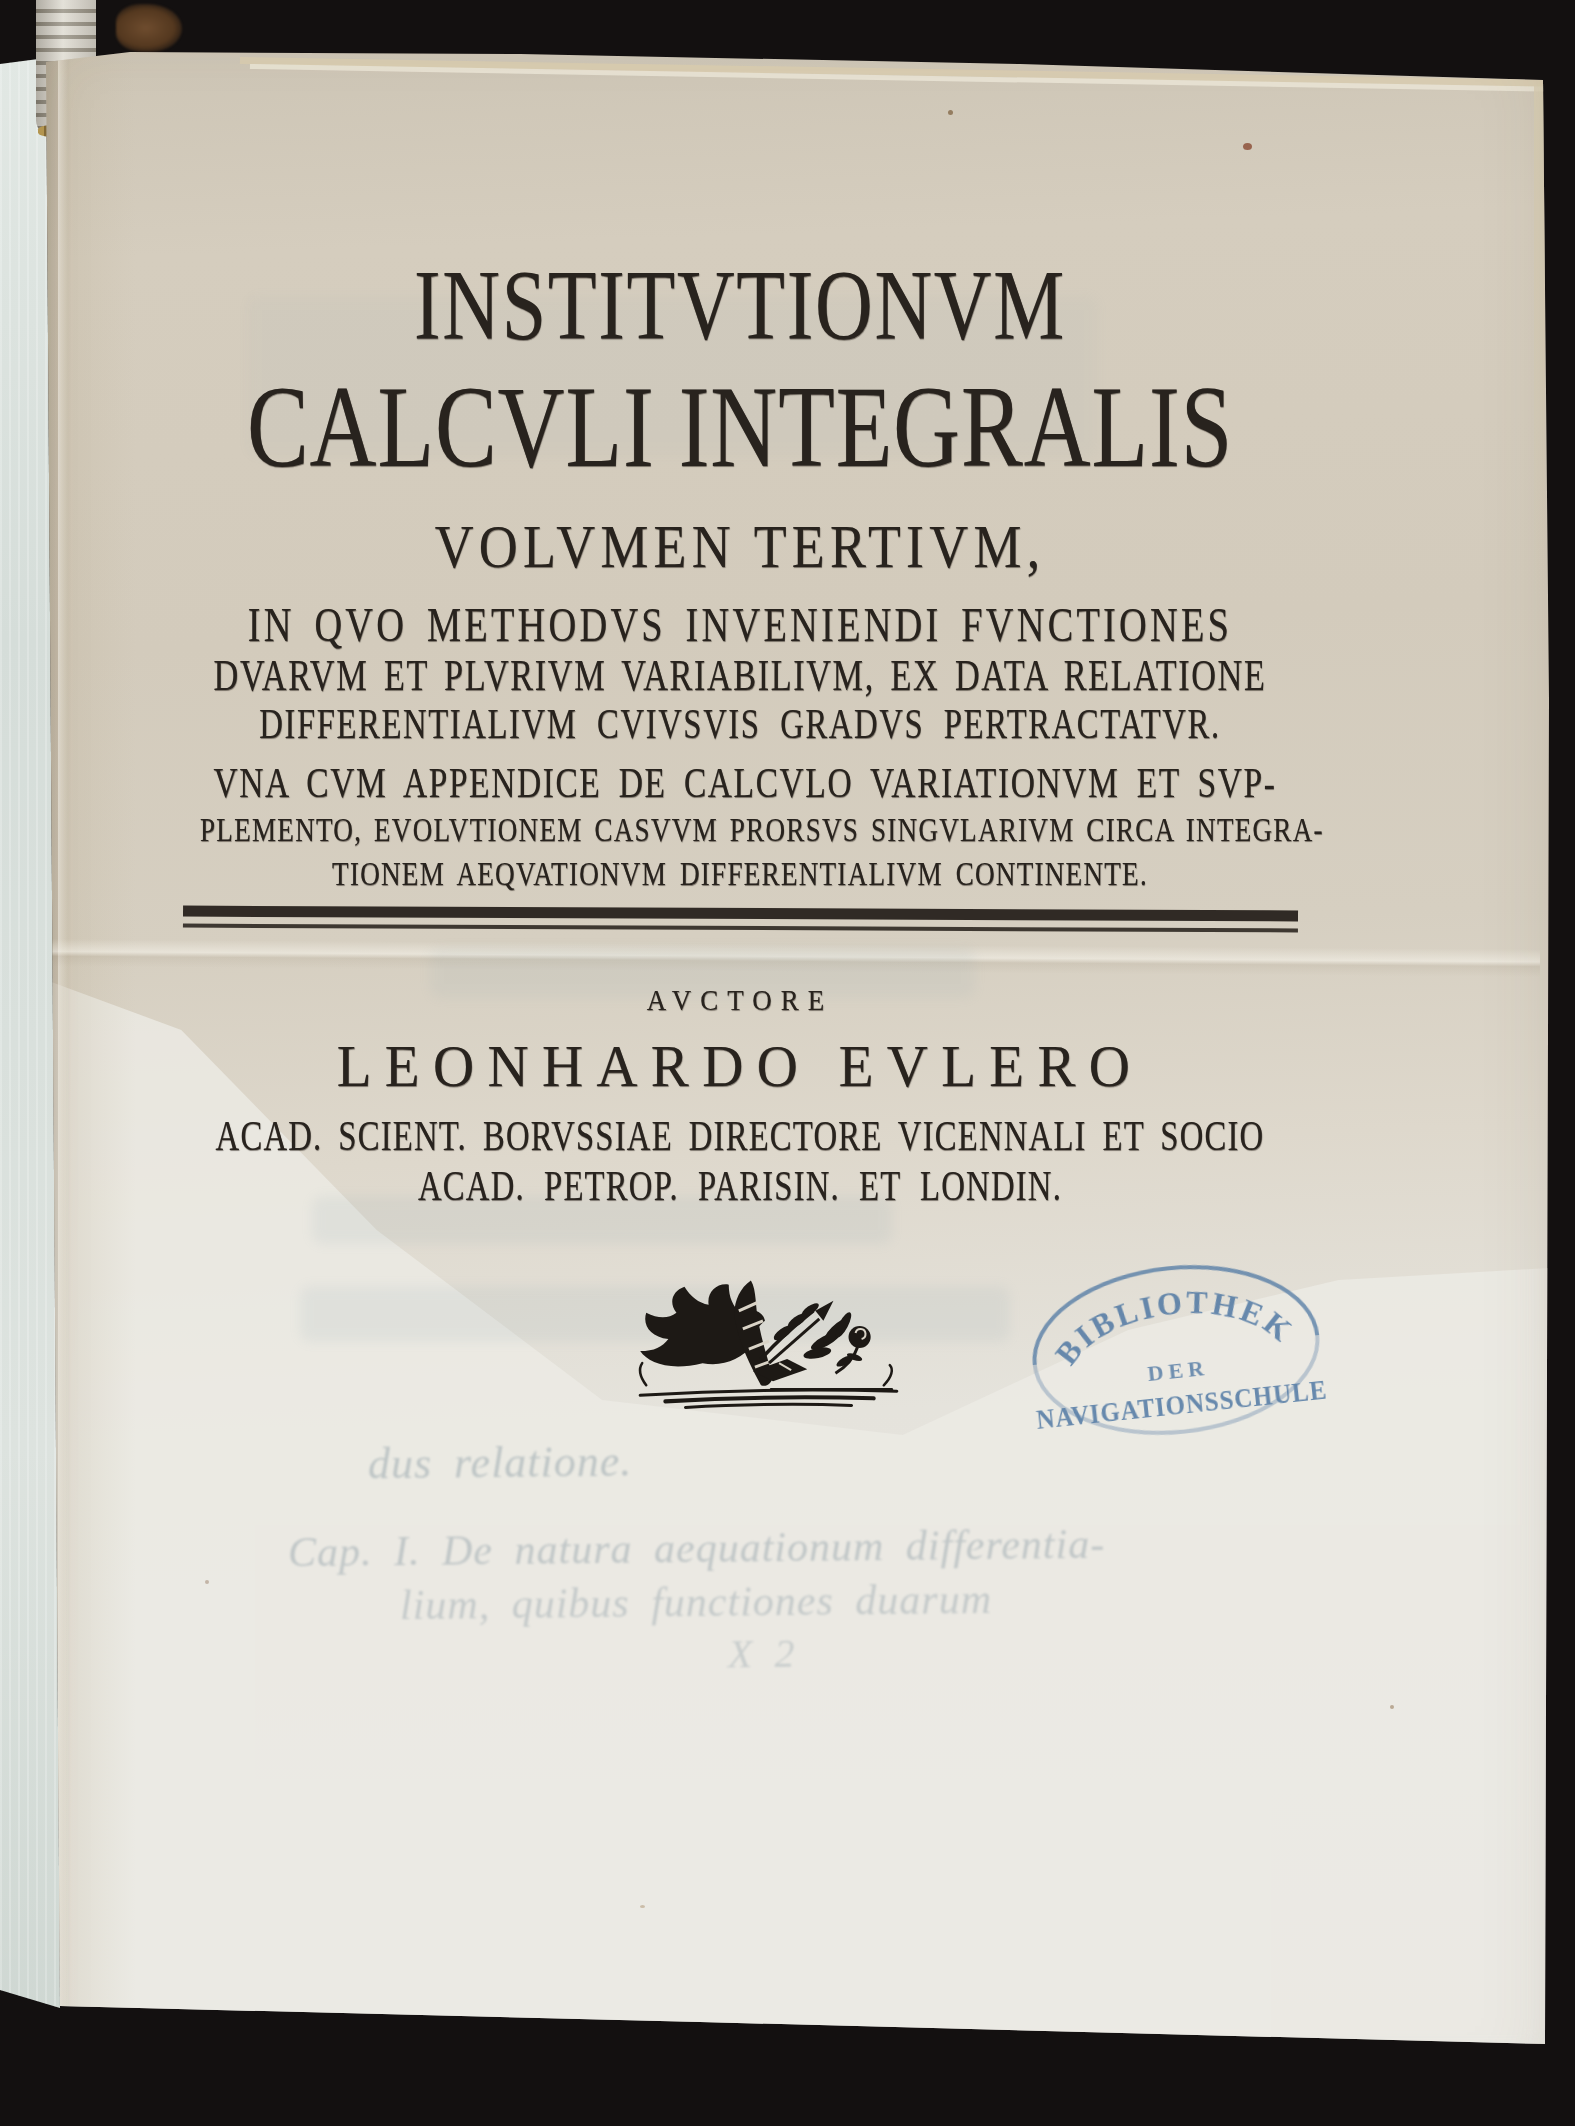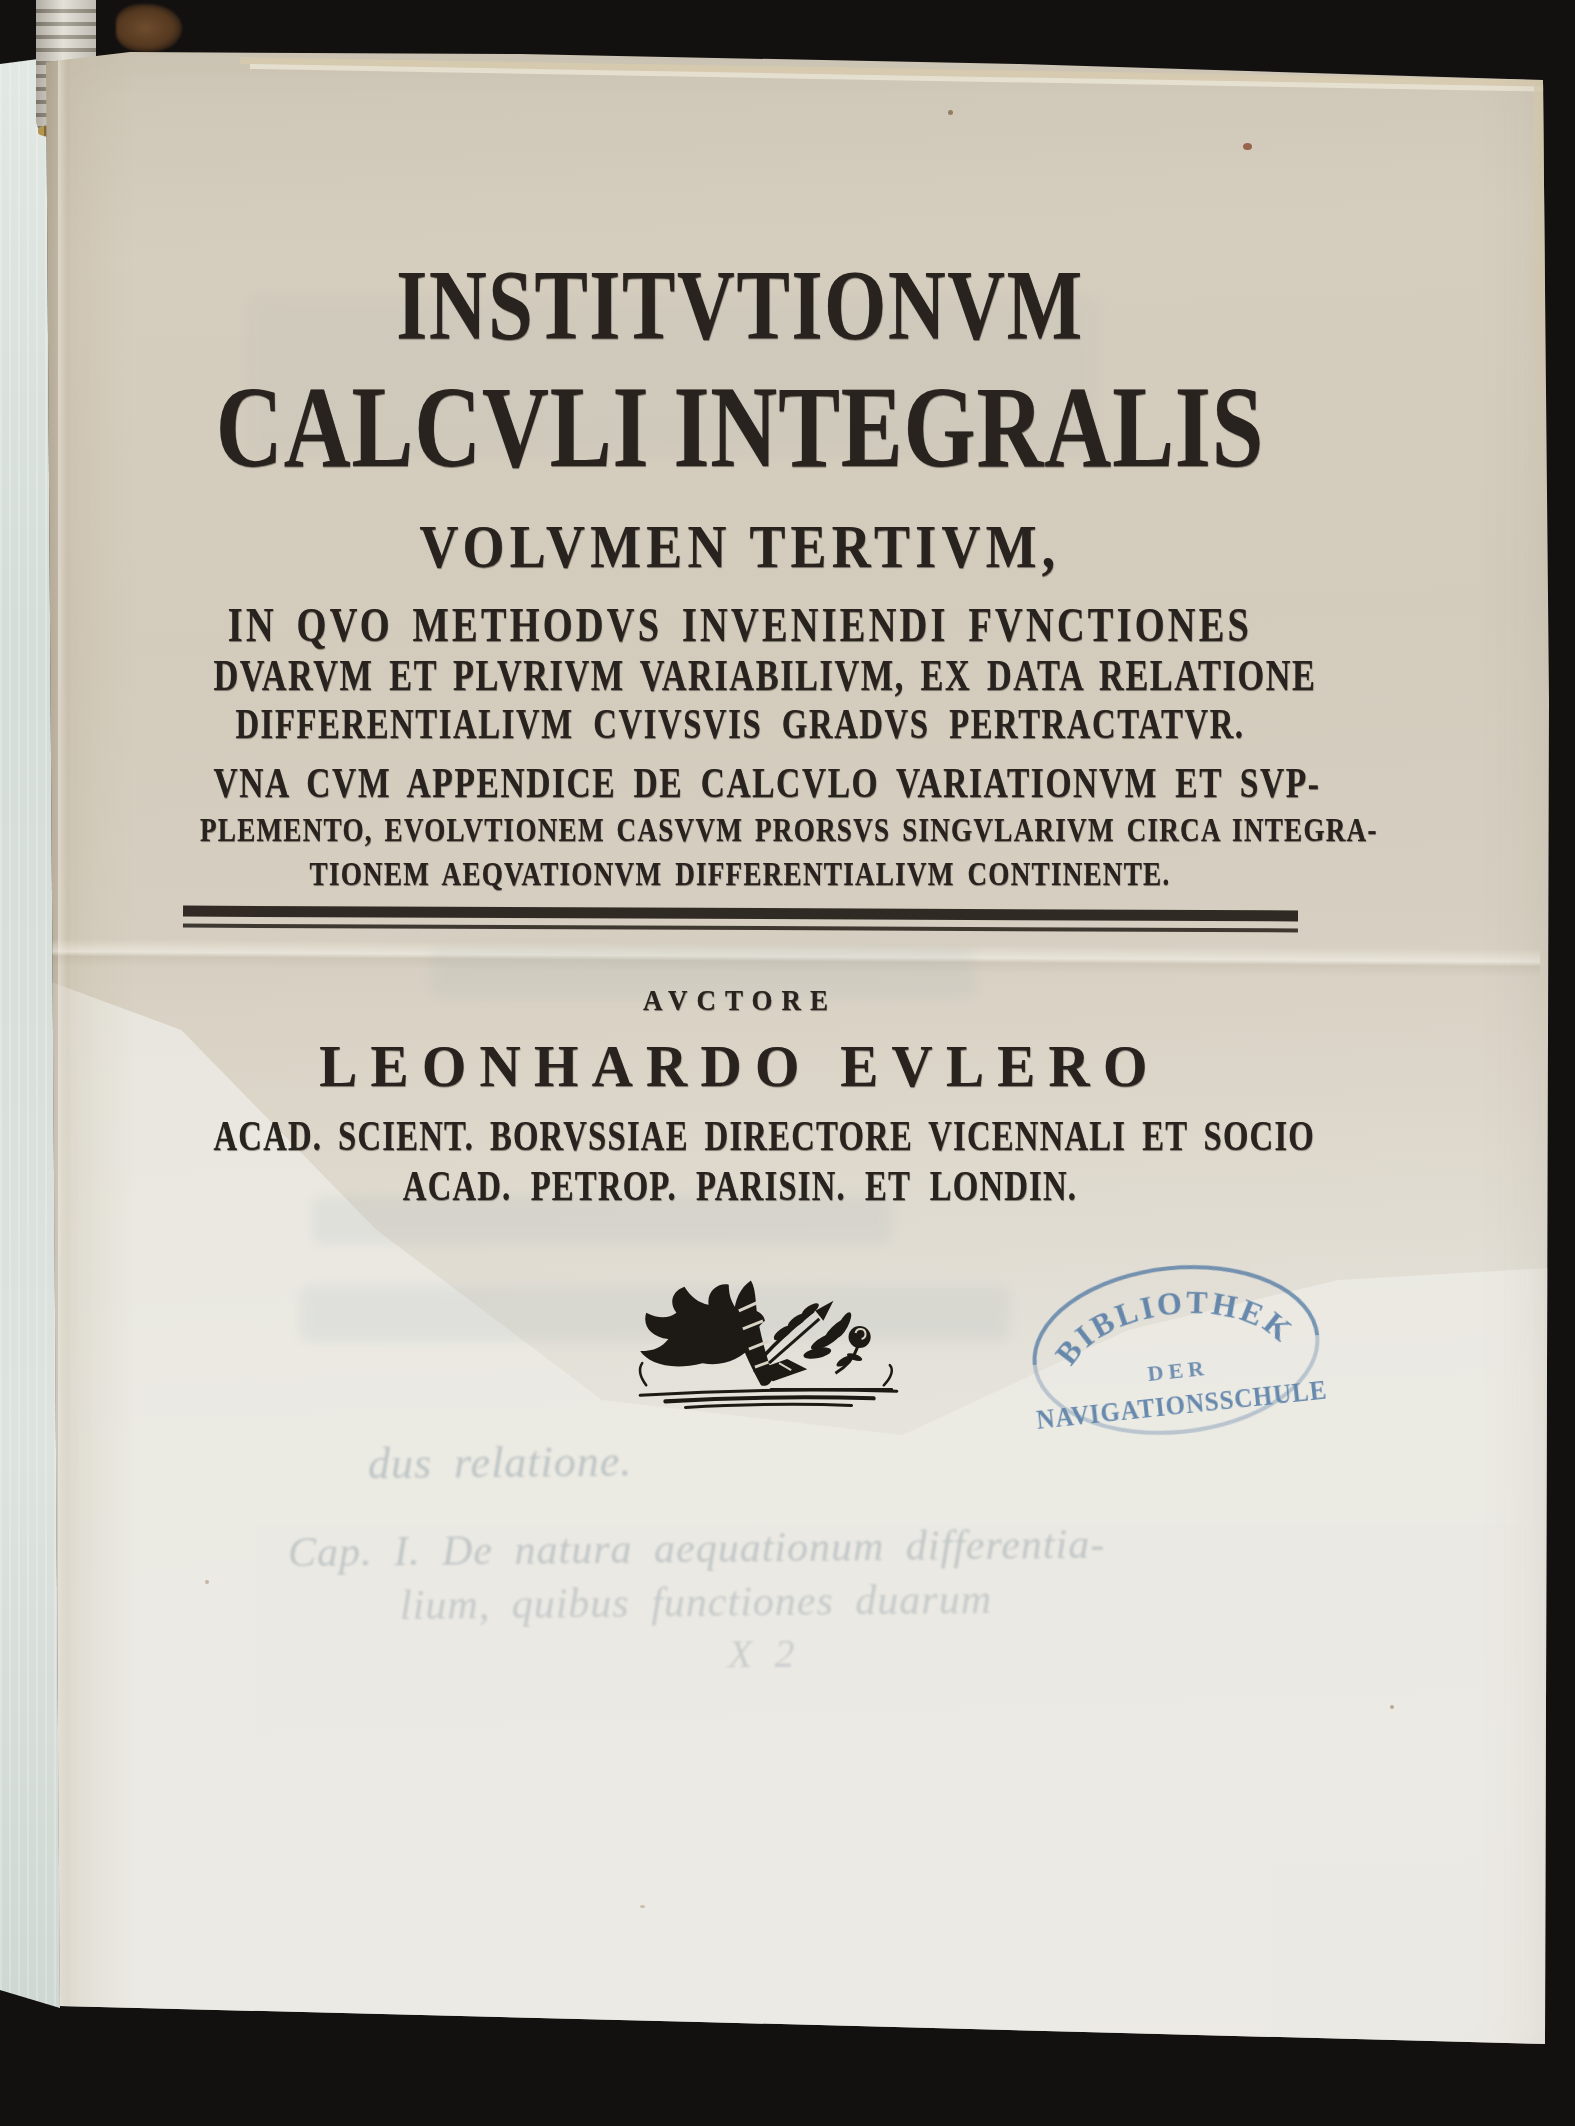--- a/index.html
+++ b/index.html
@@ -94,21 +94,21 @@
   
   .crease{
     left:46px;top:944px;width:1494px;height:28px;
     background:linear-gradient(180deg, rgba(255,255,255,0) 0%, rgba(250,248,240,.5) 45%, rgba(130,115,90,.10) 62%, rgba(255,255,255,0) 100%);
     transform:rotate(.4deg);z-index:2;
   }
 
   
   .content{
     left:65px;top:50px;width:1350px;
-    color:#28231e;font-weight:bold;text-align:center;z-index:4;
+    color:#28231e;font-weight:normal;text-align:center;z-index:4;
     text-shadow:.5px .5px .9px rgba(35,28,22,.5), -0.3px -0.3px .5px rgba(35,28,22,.25);
   }
   .content div{white-space:nowrap;}
   .t1{margin-top:205px;font-size:100px;line-height:1.0;letter-spacing:2px;transform:scaleX(.8);}
   .t2{margin-top:14px;font-size:116px;line-height:1.0;letter-spacing:1px;transform:scaleX(.8);}
   .vol{margin-top:30px;font-size:62px;line-height:1.0;letter-spacing:6px;transform:scaleX(.87);}
   .s1{margin-top:22px;font-size:48px;line-height:1.1;letter-spacing:4px;word-spacing:.18em;transform:scaleX(.8);}
   .s2{font-size:44px;line-height:1.1;letter-spacing:2px;word-spacing:.16em;transform:scaleX(.78);}
   .s3{font-size:42px;line-height:1.15;letter-spacing:2px;word-spacing:.3em;transform:scaleX(.78);}
   .a1{margin-top:10px;font-size:43px;line-height:1.15;letter-spacing:2px;word-spacing:.22em;transform:scaleX(.78);}

